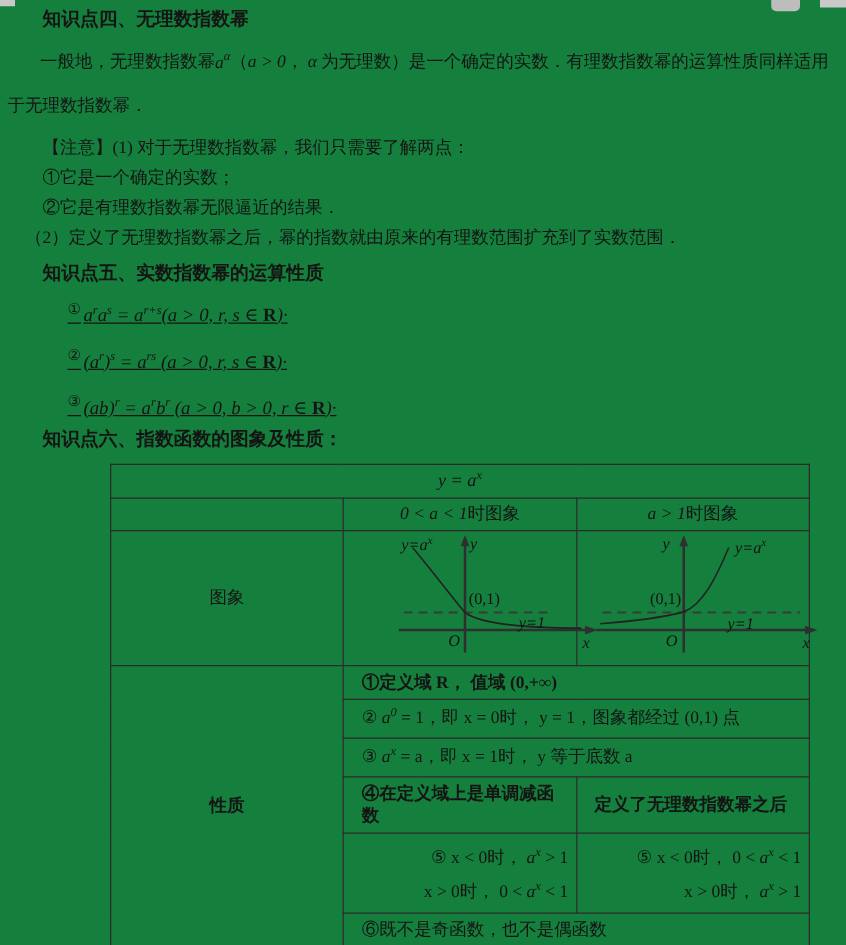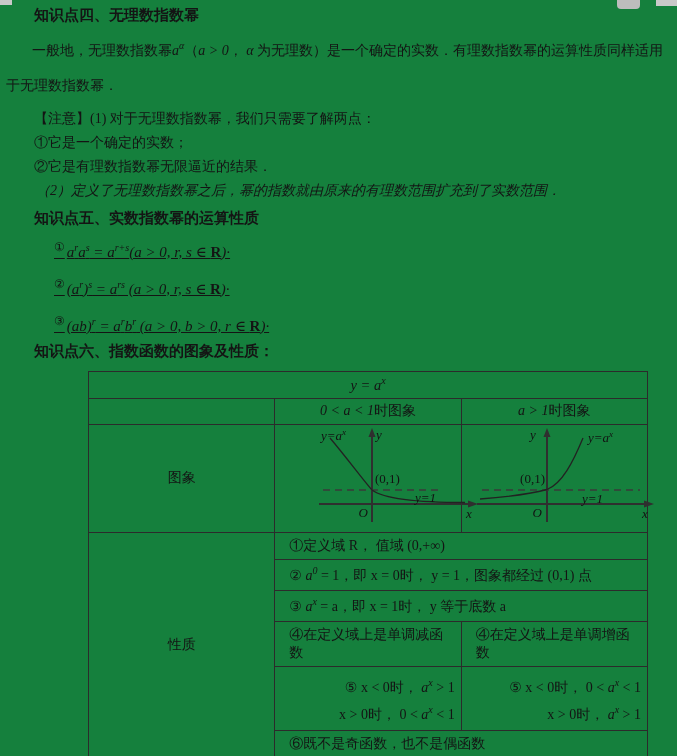--- a/index.html
+++ b/index.html
@@ -12,36 +12,36 @@
   .artifact { position:absolute; background:#c9c9c9; }
   .a-tl { left:0; top:0; width:12px; height:5px; }
   .a-tr { left:656px; top:0; width:21px; height:6px; }
   .a-smudge { left:617px; top:0; width:23px; height:9px; background:#bdbdbd; border-radius:0 0 4px 4px; }
   .h { font-family:"Liberation Sans","DejaVu Sans",sans-serif; font-weight:700; font-size:15px; margin-left:28px; }
   .h-kp4 { margin-top:1px; }
   .para { margin-top:3px; line-height:35px; text-indent:26px; }
   .math { font-style:italic; font-family:"Liberation Serif","DejaVu Serif",serif; }
   sup { font-size:10px; font-style:italic; }
   .note, .item { margin:8px 0 0 28px; line-height:16px; }
-  .item3 { margin-left:30px;font-style:italic; }
+  .item3 { margin-left:14px; }
   .h-kp5 { margin-top:10px; }
   .formula { margin:12px 0 0 48px; height:25px; font-size:15px;text-decoration:underline; }
   .formula .fnum { font-size:12px; vertical-align:6px; margin-right:2px; font-style:normal; }
   .formula .bold-r { font-weight:700; font-style:normal; }
   .h-kp6 { margin-top:3px; }
   table.kp-table { border-collapse:collapse; table-layout:fixed; width:560px; margin:10px 0 0 82px;
                    border:1.5px solid #222;padding-left:31px; }
   .kp-table td { border:1px solid #2b2b2b; font-size:14px; vertical-align:middle; }
   .c-label { width:47px; text-align:center; }
   .c-left  { width:273px; } .c-right { width:240px; }
   .row-title td { height:27px; text-align:center; font-size:14.5px; }
   .row-heads td { height:26px; text-align:center; }
   .row-graphs td { height:108px; padding:0; text-align:center; }
   .prop { padding:4px 6px 4px 14px; }
-  .row-p1 td, .row-p4 td { height:27px; }
+  .row-p1 td, .row-p4 td { height:27px;font-weight:bold; }
   .row-p2 td, .row-p3 td { height:31px; }
   .row-p5 td { height:52px; }
   .row-p6 td { height:23px; }
   .pline { line-height:23px;text-align:right; }
   svg.graph { display:block; margin:1px auto 0 auto; }
   .axis { stroke:#2f2f2f; stroke-width:2; }
   .axisfill { fill:#2f2f2f; }
   .dashline { stroke:#3a3a3a; stroke-width:1.6; stroke-dasharray:7 5; }
   .curve { stroke:#222; stroke-width:1.3; fill:none; }
   svg.graph text { font-family:"Liberation Serif","DejaVu Serif",serif; font-size:13px; font-style:italic; fill:#121212; }
@@ -125,21 +125,21 @@
       <td class="prop" colspan="2">①定义域 R， 值域 (0,+∞)</td>
     </tr>
     <tr class="row-p2">
       <td class="prop" colspan="2"><span>② </span><span class="math">a</span><sup>0</sup><span> = 1，即 x = 0时， y = 1，图象都经过 (0,1) 点</span></td>
     </tr>
     <tr class="row-p3">
       <td class="prop" colspan="2"><span>③ </span><span class="math">a</span><sup>x</sup><span> = a，即 x = 1时， y 等于底数 a</span></td>
     </tr>
     <tr class="row-p4">
       <td class="prop">④在定义域上是单调减函数</td>
-      <td class="prop">④在定义域上是单调增函数</td>
+      <td class="prop">定义了无理数指数幂之后</td>
     </tr>
     <tr class="row-p5">
       <td class="prop">
         <div class="pline"><span>⑤ x &lt; 0时， </span><span class="math">a</span><sup>x</sup><span> &gt; 1</span></div>
         <div class="pline"><span>x &gt; 0时， 0 &lt; </span><span class="math">a</span><sup>x</sup><span> &lt; 1</span></div>
       </td>
       <td class="prop">
         <div class="pline"><span>⑤ x &lt; 0时， 0 &lt; </span><span class="math">a</span><sup>x</sup><span> &lt; 1</span></div>
         <div class="pline"><span>x &gt; 0时， </span><span class="math">a</span><sup>x</sup><span> &gt; 1</span></div>
       </td>

